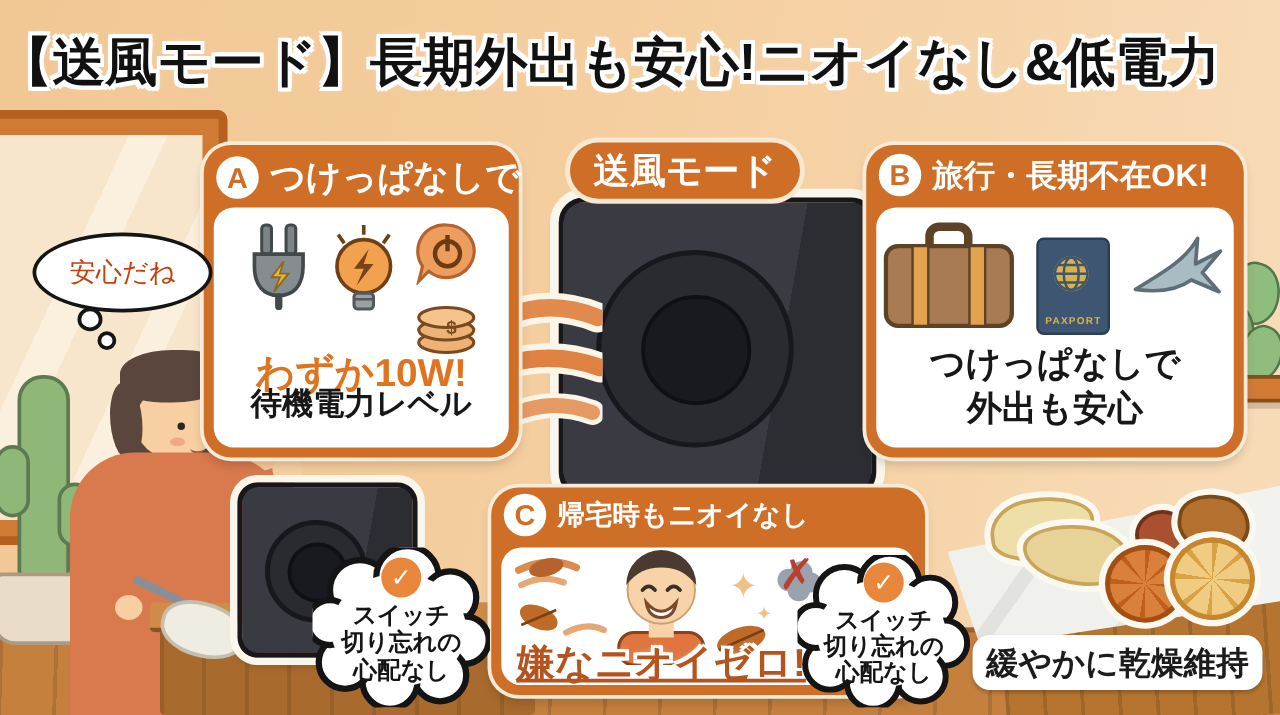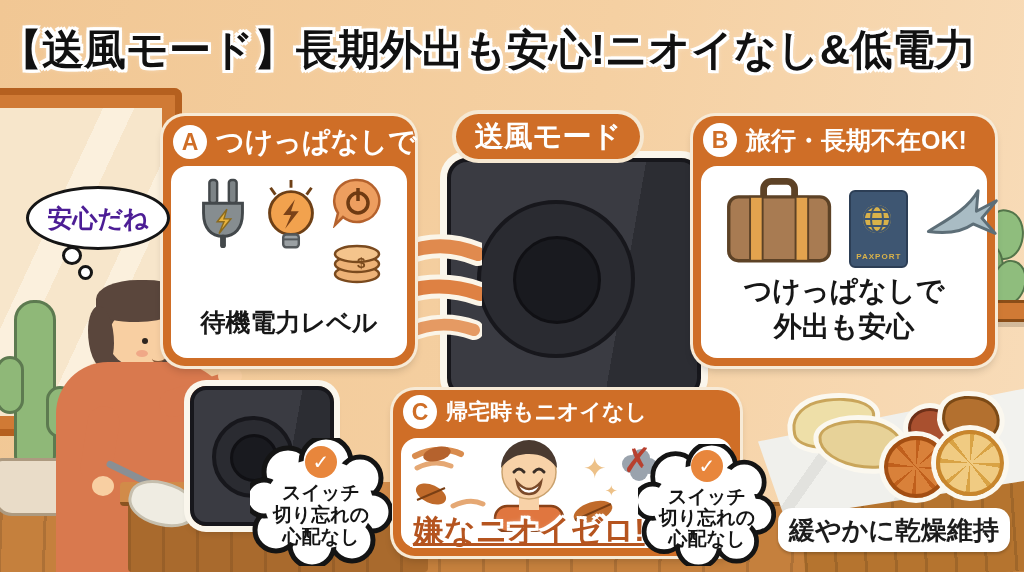--- a/index.html
+++ b/index.html
@@ -28,21 +28,21 @@
   
   .panel{background:#cf6e27;border-radius:22px;box-shadow:0 0 0 3px #f7ead6,0 5px 9px rgba(0,0,0,.18);}
   .panel-header{display:flex;align-items:center;gap:9px;padding:7px 10px 5px 10px;}
   .badge{flex:0 0 auto;width:34px;height:34px;border-radius:50%;background:#fff;color:#cf6e27;font-weight:bold;font-size:23px;display:flex;align-items:center;justify-content:center;}
   .panel-header-text{color:#fff;font-weight:bold;white-space:nowrap;}
   .panel-card{position:absolute;left:8px;right:8px;bottom:8px;background:#fff;border-radius:16px;}
   .hl-orange{color:#e0731f;font-weight:bold;}
   .hl-brown{color:#b5541f;font-weight:bold;}
   .black-bold{color:#171717;font-weight:bold;}
   
-  .thought{background:#fff;border:3.5px solid #151515;border-radius:50%;display:flex;align-items:center;justify-content:center;font-size:25px;font-weight:bold;color:#4c1d95;}
+  .thought{background:#fff;border:3.5px solid #151515;border-radius:50%;display:flex;align-items:center;justify-content:center;font-size:21px;font-weight:normal;color:#c2410c;}
   .dot{background:#fff;border:3px solid #151515;border-radius:50%;}
   .cloud-txt{position:absolute;left:0;right:0;text-align:center;font-weight:bold;color:#151515;font-size:19px;line-height:1.12;}
   .check-circle{position:absolute;width:32px;height:32px;border-radius:50%;background:#e8863c;color:#fff;font-size:20px;font-weight:bold;display:flex;align-items:center;justify-content:center;}
   .pill{background:#cf6e27;border-radius:24px;box-shadow:0 0 0 4px #f6e8d2;color:#fff;font-weight:bold;display:flex;align-items:center;justify-content:center;}
   .footer-pill{background:#fff;border-radius:14px;box-shadow:0 2px 3px rgba(0,0,0,.2);display:flex;align-items:center;justify-content:center;font-weight:bold;color:#1c1c1c;}
   
   .skin{background:#f8cfa2;border-radius:50%;}
   .dress{background:#d9794e;}
   
   .sticker{box-shadow:0 0 0 5px #fbf8ef;}
@@ -159,31 +159,32 @@
             <line x1="27" y1="10" x2="27" y2="23" stroke="#6e3a12" stroke-width="3.5"></line>
           </svg>
           <svg width="54" height="52" viewBox="0 0 54 52">
             <ellipse cx="27" cy="42" rx="22" ry="8" fill="#edb277" stroke="#7a4a1e" stroke-width="2.5"></ellipse>
             <ellipse cx="27" cy="32" rx="22" ry="8" fill="#edb277" stroke="#7a4a1e" stroke-width="2.5"></ellipse>
             <ellipse cx="27" cy="22" rx="22" ry="8" fill="#f4c48c" stroke="#7a4a1e" stroke-width="2.5"></ellipse>
           </svg>
         </div>
       </div>
       <div class="abs" style="left:186px;top:88px;font-size:15px;font-weight:bold;color:#7a4a1e;">$</div>
+      <div class="abs hl-orange" style="left:0;top:112px;width:100%;text-align:center;font-size:31px;">わずか10W!</div>
       <div class="abs black-bold" style="left:0;top:140px;width:100%;text-align:center;font-size:25px;">待機電力レベル</div>
     </div>
   </div>
 
   <div class="abs panel" style="left:693px;top:116px;width:302px;height:250px;">
     <div class="panel-header">
       <div class="badge">B</div>
       <div class="panel-header-text" style="font-size:25px;">旅行・長期不在OK!</div>
     </div>
     <div class="panel-card" style="top:50px;">
-      <div class="abs" style="left:0;top:10px;width:100%;display:flex;justify-content:center;align-items:flex-start;gap:12px;padding-left:20px;">
+      <div class="abs" style="left:0;top:10px;width:100%;display:flex;justify-content:center;align-items:flex-start;gap:12px;">
         <svg width="118" height="92" viewBox="0 0 120 92">
           <rect x="44" y="4" width="32" height="22" rx="8" fill="none" stroke="#5d4226" stroke-width="7"></rect>
           <rect x="8" y="20" width="104" height="66" rx="10" fill="#a87b52" stroke="#5d4226" stroke-width="3.5"></rect>
           <rect x="30" y="20" width="13" height="66" fill="#e3a34e" stroke="#5d4226" stroke-width="2"></rect>
           <rect x="77" y="20" width="13" height="66" fill="#e3a34e" stroke="#5d4226" stroke-width="2"></rect>
         </svg>
         <div style="position:relative;width:56px;height:74px;background:#3e5672;border:2.5px solid #2c3e55;border-radius:6px;margin-top:14px;">
           <svg width="34" height="34" viewBox="0 0 34 34" style="position:absolute;left:9px;top:10px;">
             <circle cx="17" cy="17" r="14" fill="#d9b24a"></circle>
             <circle cx="17" cy="17" r="13" fill="none" stroke="#3e5672" stroke-width="2"></circle>

